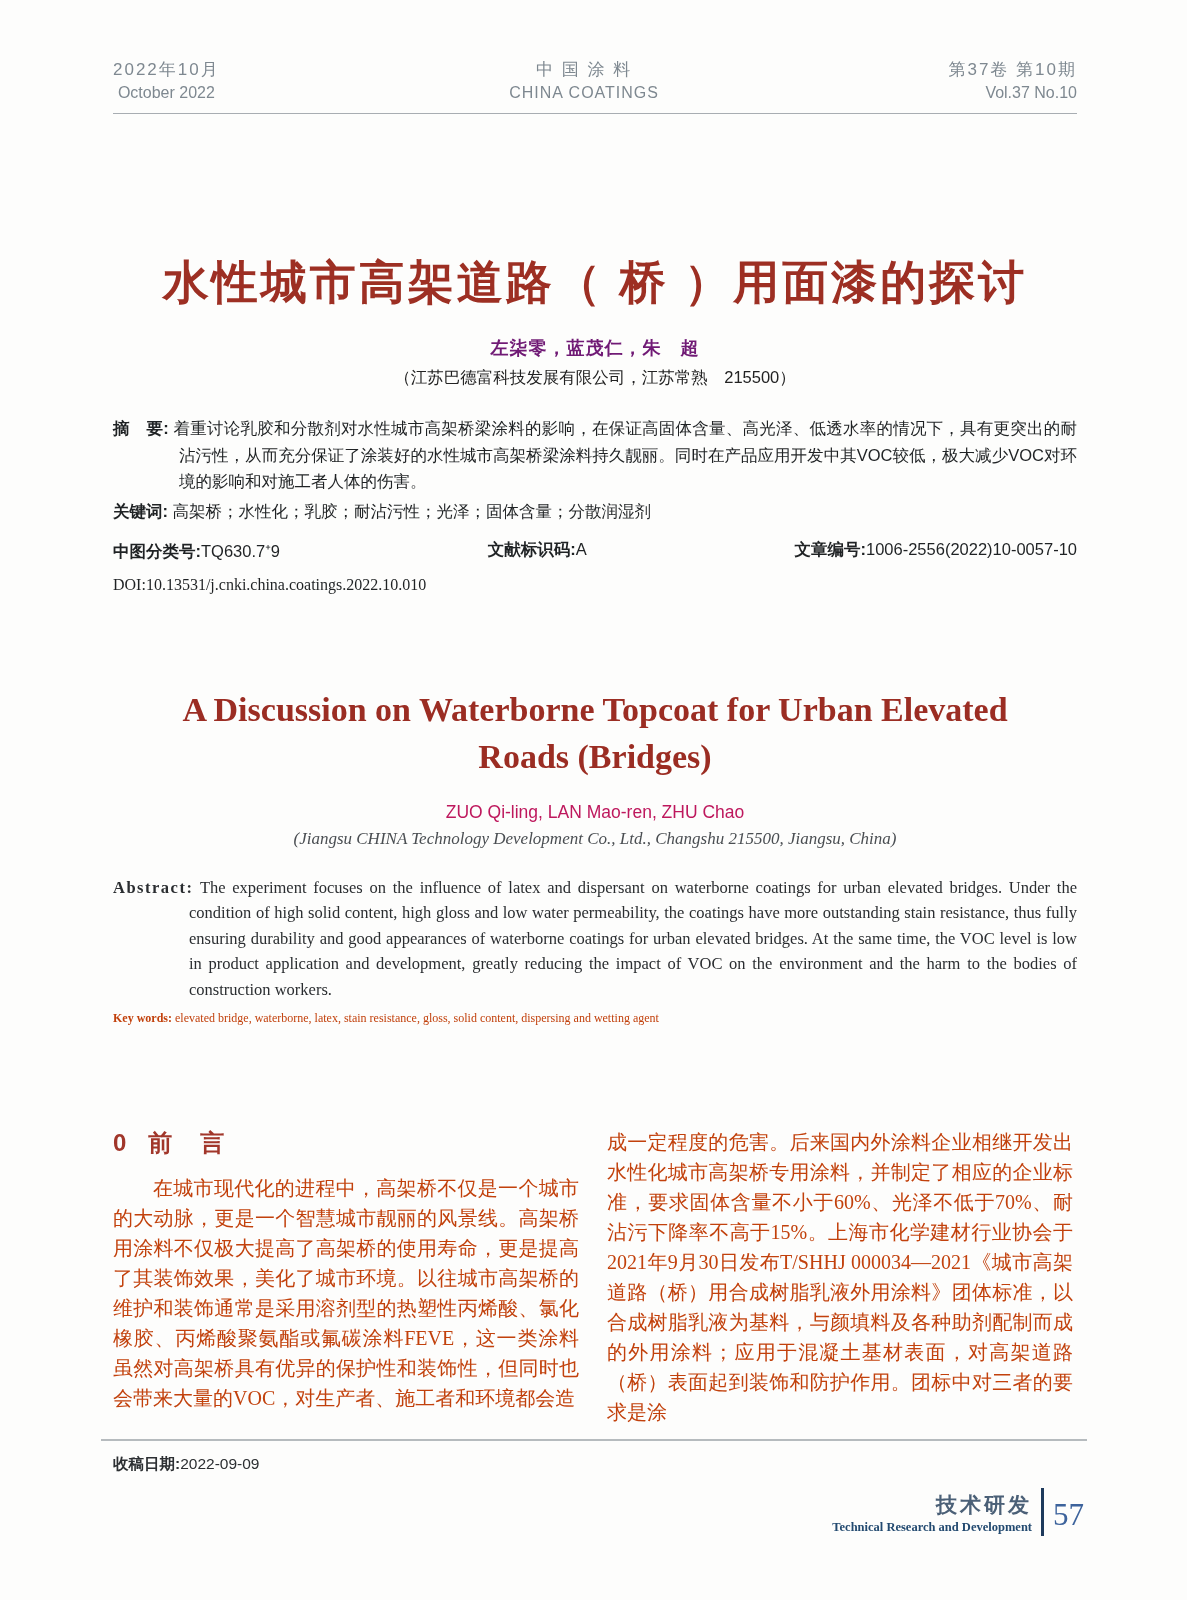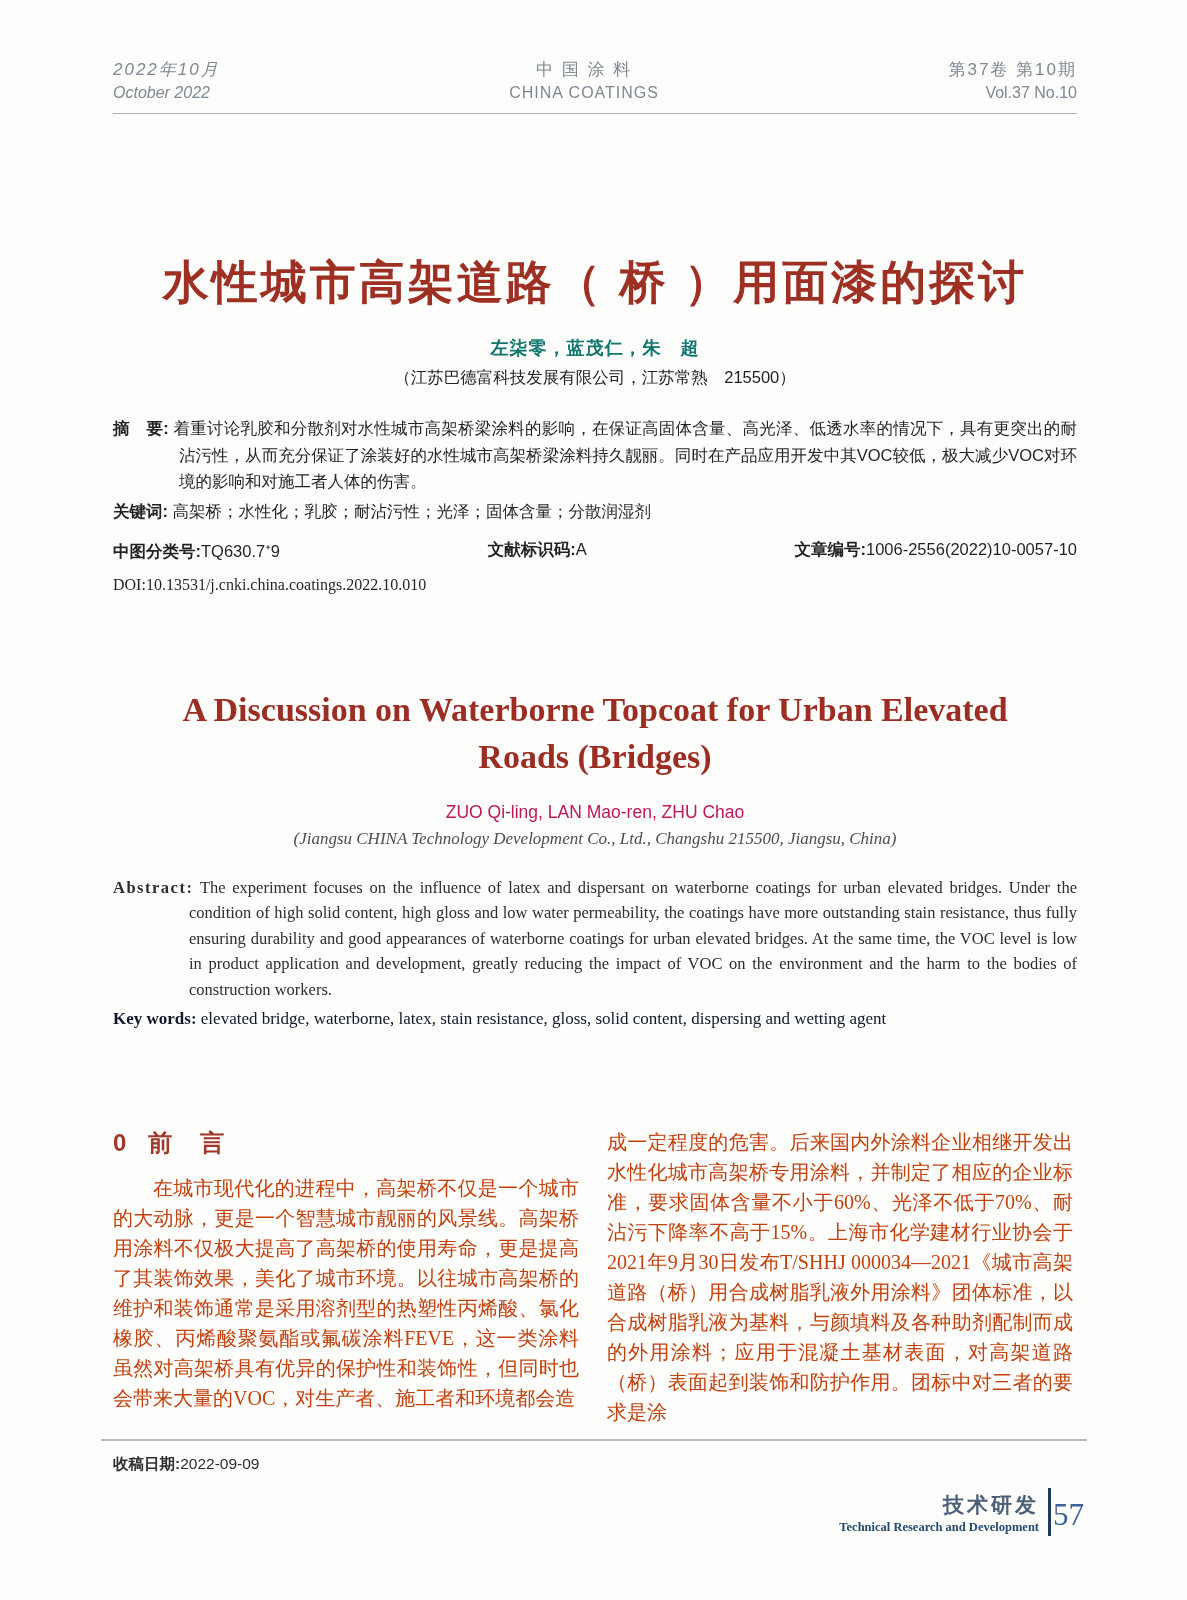--- a/index.html
+++ b/index.html
@@ -16,35 +16,35 @@
   .content{position:absolute;left:113px;right:110px;top:0;}
 
   
   .jheader{
     display:flex;justify-content:space-between;align-items:flex-end;
     padding-top:58px;padding-bottom:9px;
     border-bottom:1.5px solid #a8adb2;
     color:#7e8890;font-size:16px;line-height:23px;
   }
   .jheader .cell{white-space:nowrap;}
-  .jheader .c-left{text-align:left;font-style:italic;}
+  .jheader .c-left{text-align:center;}
   .jheader .c-center{text-align:center;letter-spacing:1px;}
   .jheader .c-right{text-align:right;}
   .jheader .cn{font-size:17px;letter-spacing:2px;}
 
   
   .title-cn{
     margin-top:138px;
     text-align:center;
     font-size:46px;font-weight:bold;
     color:#9d2f23;
     letter-spacing:3px;
     line-height:60px;
   }
-  .authors-cn{margin-top:24px;text-align:center;font-size:18px;font-weight:600;color:#0f766e;letter-spacing:1px;}
+  .authors-cn{margin-top:24px;text-align:center;font-size:18px;font-weight:600;color:#701a75;letter-spacing:1px;}
   .affil-cn{margin-top:7px;text-align:center;font-size:16.5px;color:#222;}
 
   
   .abs-cn{
     margin-top:26px;
     font-size:16.5px;line-height:26.5px;
     text-align:justify;
     padding-left:66px;text-indent:-66px;
     color:#1f2224;
   }
@@ -75,21 +75,21 @@
   
   .abs-en{
     margin-top:26px;
     font-family:"Liberation Serif",serif;
     font-size:16.5px;line-height:25.5px;
     text-align:justify;
     padding-left:76px;text-indent:-76px;
     color:#2a2d30;
   }
   .abs-en .lbl{font-weight:bold;letter-spacing:1.5px;font-family:"Liberation Serif",serif;}
-  .kw-en{margin-top:4px;font-family:"Liberation Serif",serif;font-size:17px;line-height:25px;color:#0f172a;}
+  .kw-en{margin-top:4px;font-family:"Liberation Serif",serif;font-size:12px;line-height:25px;color:#c2410c;}
   .kw-en .lbl{font-weight:bold;}
 
   
   .body-area{margin-top:96px;display:flex;gap:28px;}
   .col{width:466px;}
   .sec-head{
     color:#a1362a;font-weight:bold;font-size:24px;letter-spacing:2px;
     line-height:32px;margin-bottom:14px;
   }
   .sec-head .num{margin-right:22px;letter-spacing:0;}
@@ -111,21 +111,21 @@
     position:absolute;right:103px;top:1488px;
     display:flex;align-items:stretch;
   }
   .pfooter .txts{text-align:right;padding-right:9px;padding-top:4px;}
   .pfooter .col-cn{font-size:21px;font-weight:bold;color:#4b6077;letter-spacing:3px;line-height:26px;}
   .pfooter .col-en{font-family:"Liberation Serif",serif;font-size:12.5px;font-weight:bold;color:#234a70;line-height:18px;}
   .pfooter .vbar{width:3px;background:#1e3a5c;}
   .pfooter .pnum{
     font-family:"Liberation Serif",serif;
     font-size:31px;color:#3d639c;
-    padding-left:2px;padding-top:10px;line-height:34px;
+    padding-left:9px;padding-top:10px;line-height:34px;
   }
 </style>
 </head>
 <body>
 
 <div class="page">
   <div class="content">
 
     <div class="jheader">
       <div class="cell c-left">

